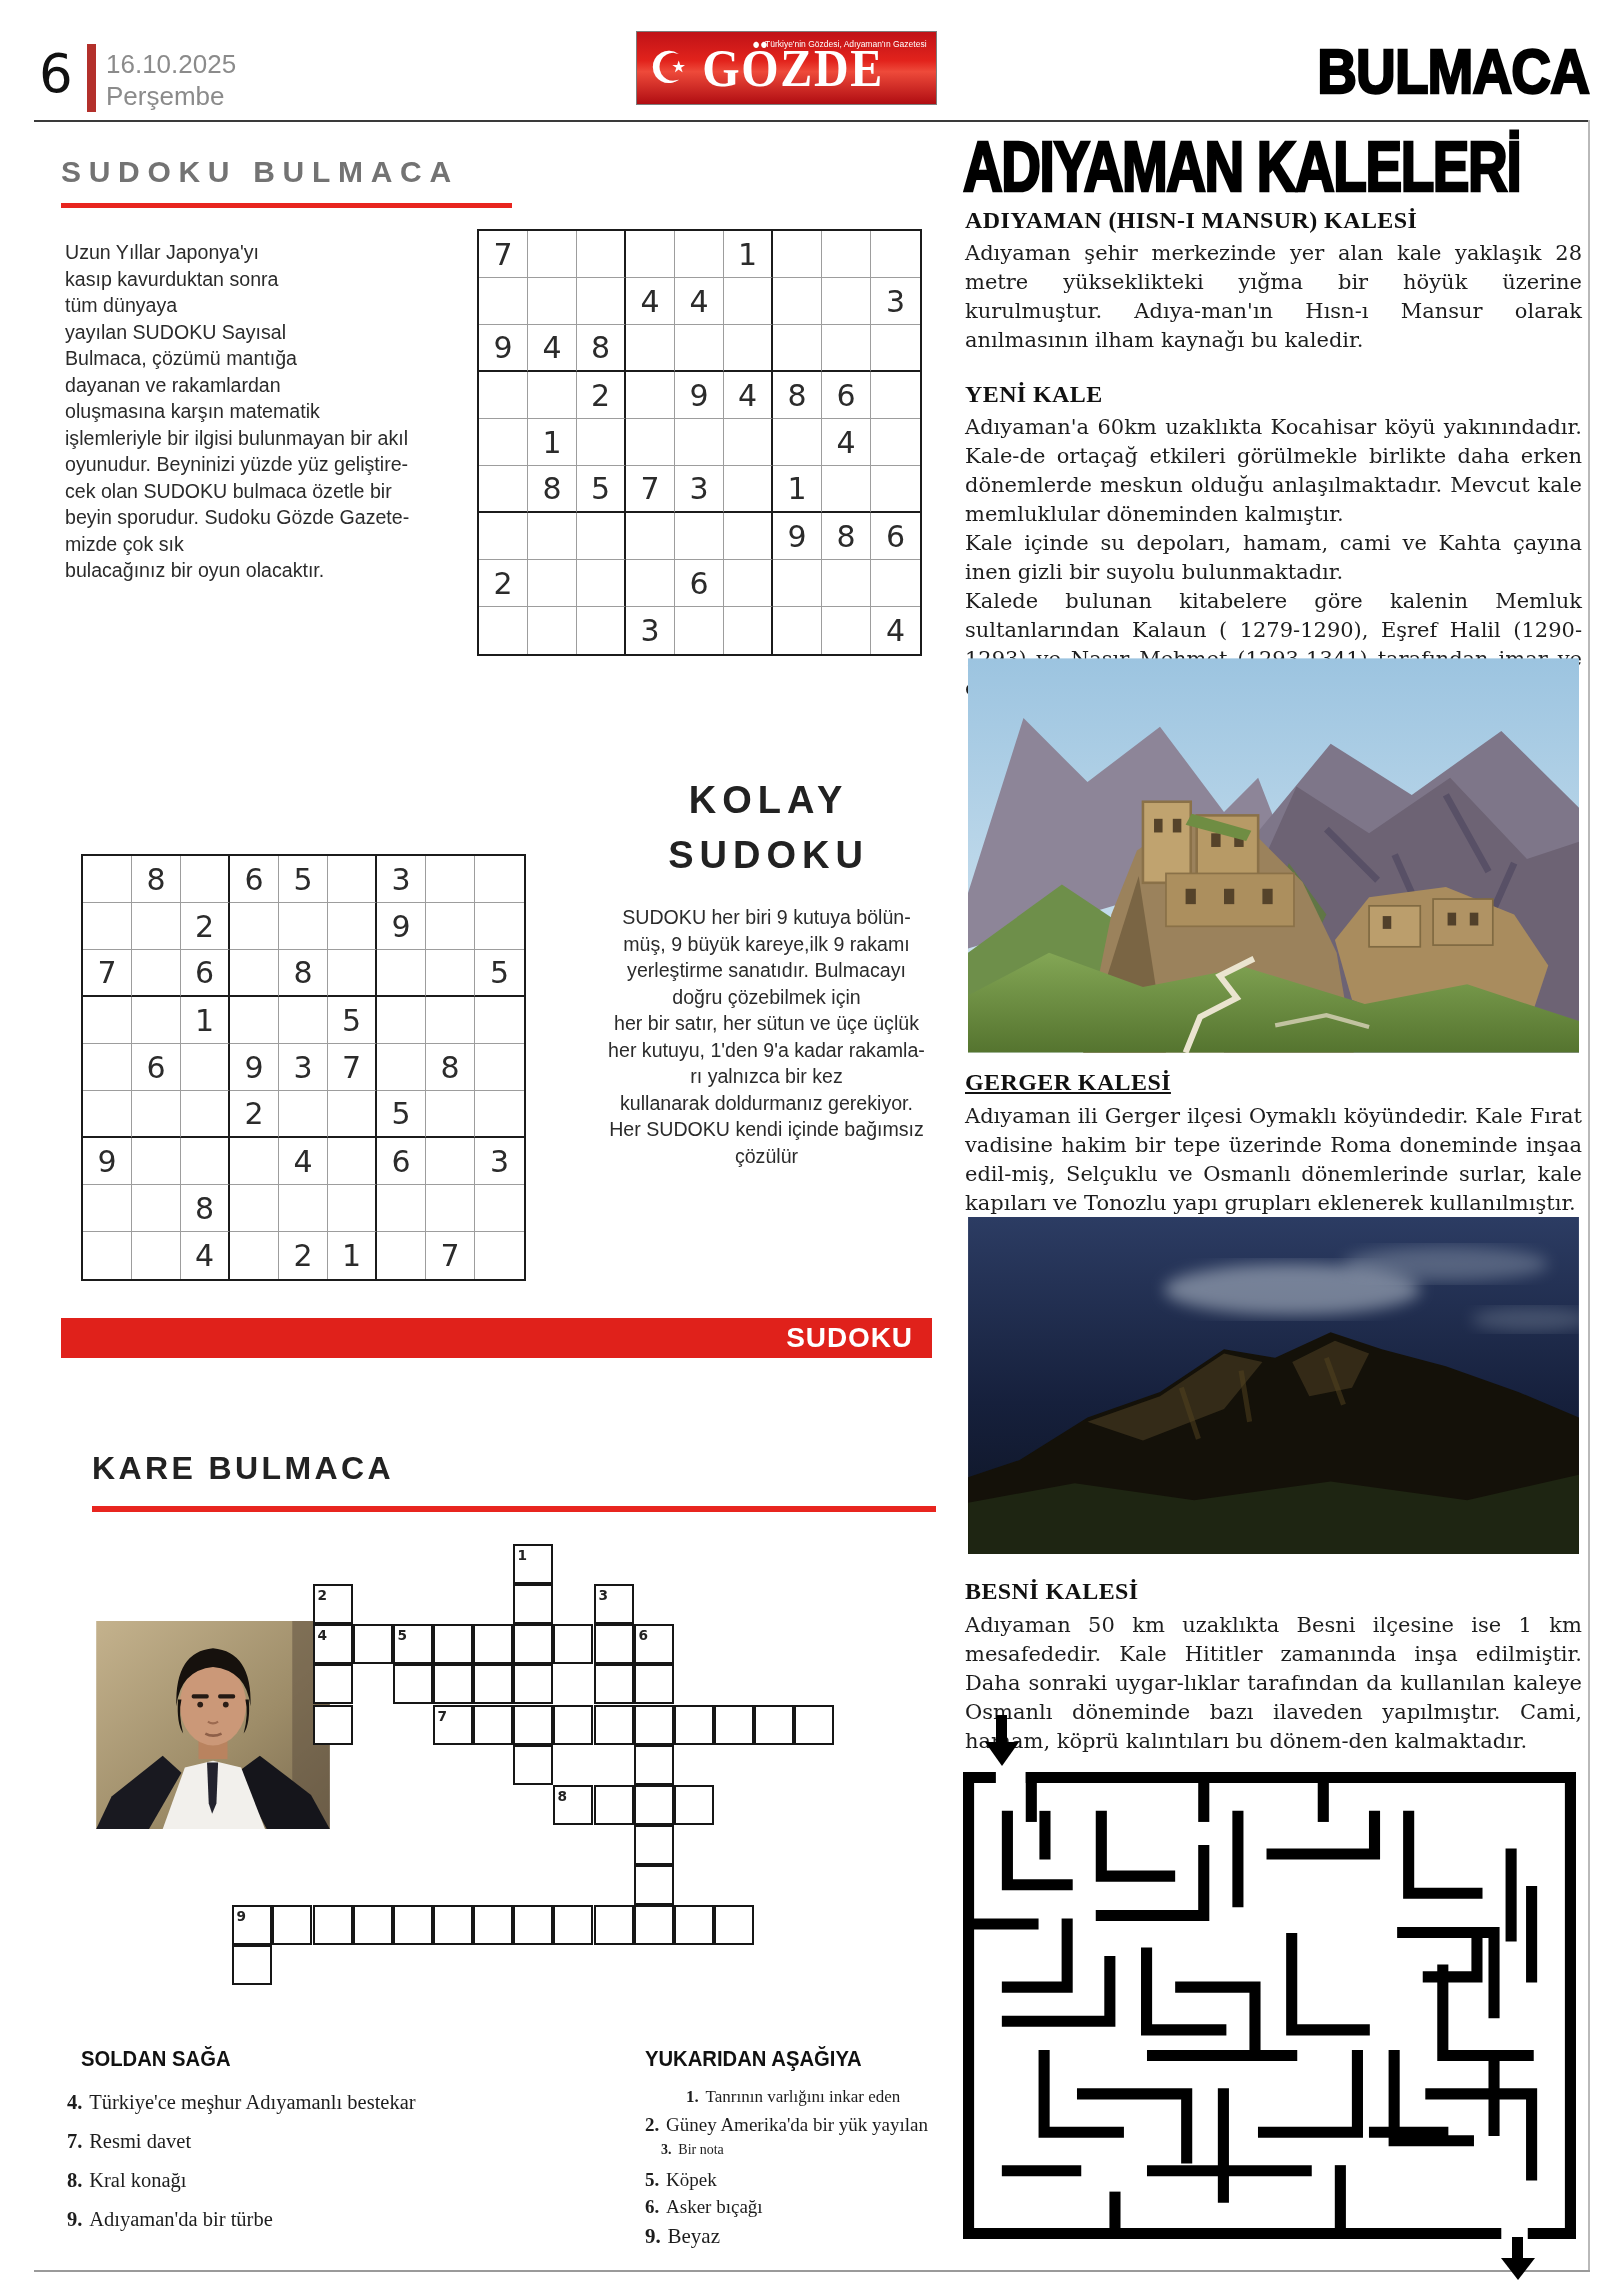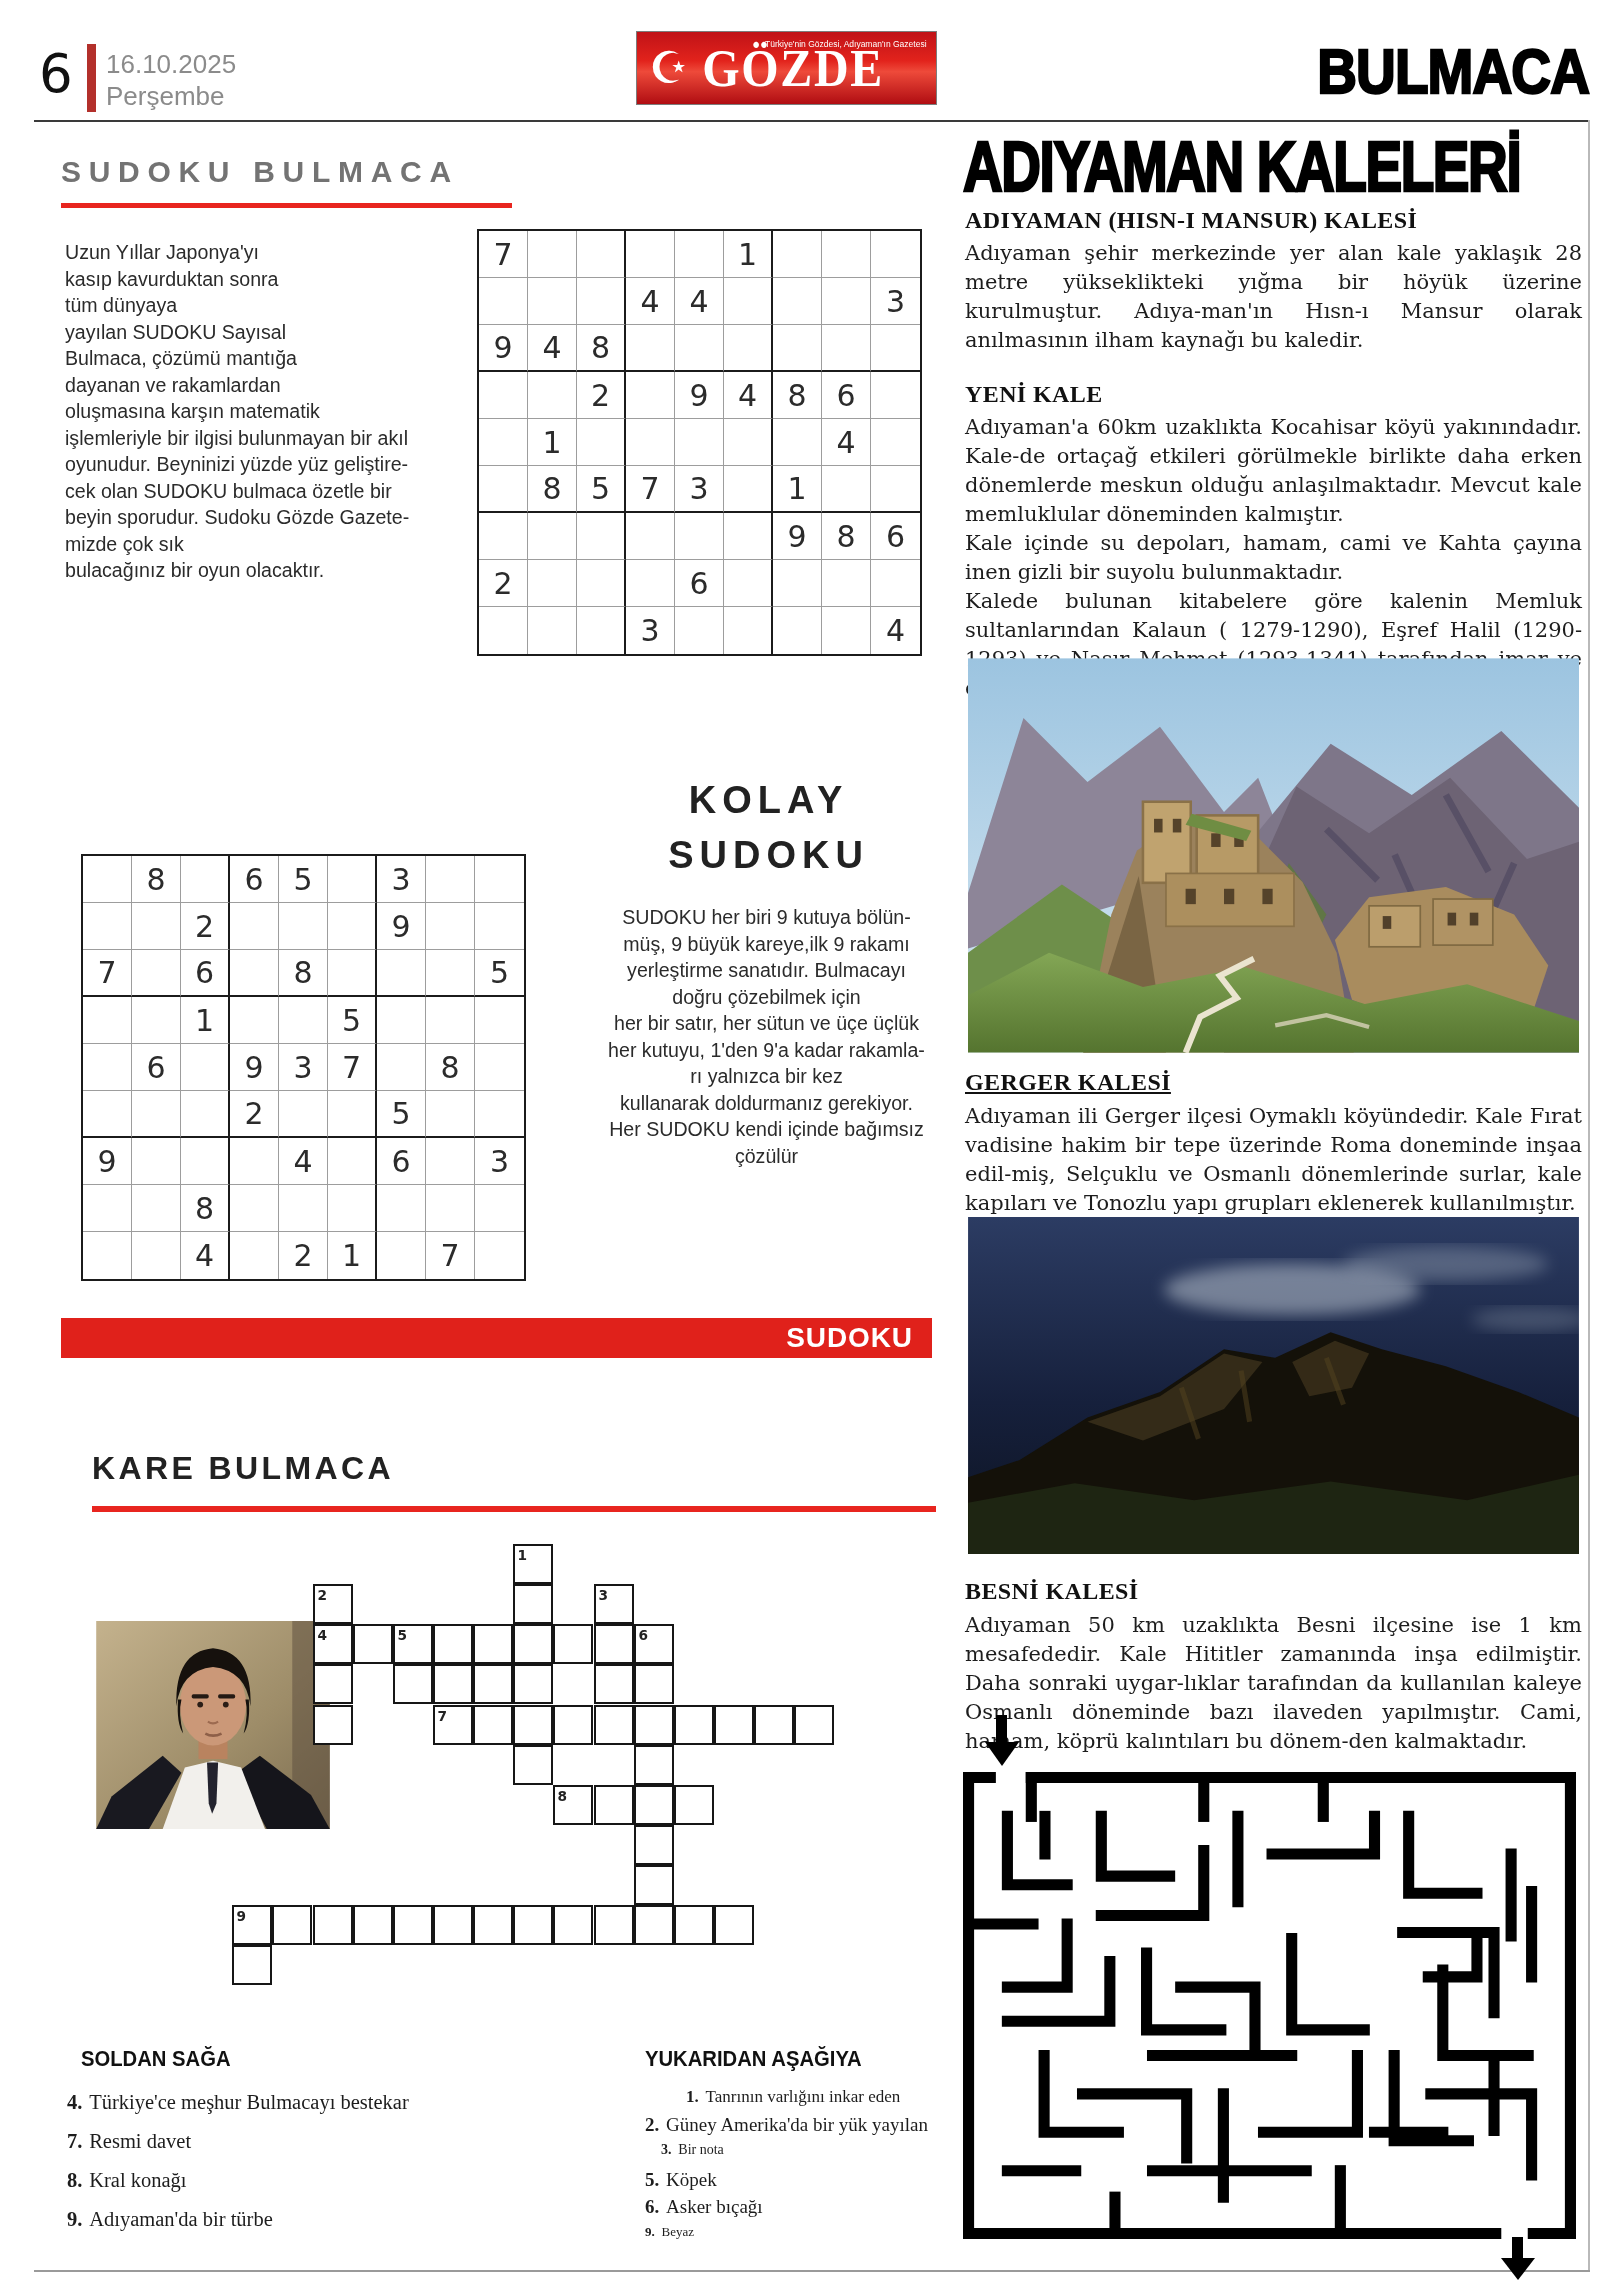--- a/index.html
+++ b/index.html
@@ -390,33 +390,33 @@
     <div class="kcell" style="left: 553px; top: 1905px;"></div>
     <div class="kcell" style="left: 594px; top: 1905px;"></div>
     <div class="kcell" style="left: 634px; top: 1905px;"></div>
     <div class="kcell" style="left: 674px; top: 1905px;"></div>
     <div class="kcell" style="left: 714px; top: 1905px;"></div>
     <div class="kcell" style="left: 232px; top: 1945px;"></div>
   </div>
 
 <div class="abs clue-head" style="left:81px;top:2046px;">SOLDAN SAĞA</div>
 <div id="across-list">
-    <div class="clue-item" style="left: 67px; top: 2091px; font-size: 20.5px;"><b>4.</b><span>Türkiye'ce meşhur Bulmacayı bestekar</span></div>
+    <div class="clue-item" style="left: 67px; top: 2091px; font-size: 20.5px;"><b>4.</b><span>Türkiye'ce meşhur Adıyamanlı bestekar</span></div>
     <div class="clue-item" style="left: 67px; top: 2130px; font-size: 20.5px;"><b>7.</b><span>Resmi davet</span></div>
     <div class="clue-item" style="left: 67px; top: 2169px; font-size: 20.5px;"><b>8.</b><span>Kral konağı</span></div>
     <div class="clue-item" style="left: 67px; top: 2208px; font-size: 20.5px;"><b>9.</b><span>Adıyaman'da bir türbe</span></div>
   </div>
 <div class="abs clue-head" style="left:645px;top:2046px;">YUKARIDAN AŞAĞIYA</div>
 <div id="down-list">
     <div class="clue-item" style="left: 645px; top: 2087px; font-size: 17px; margin-left: 41px;"><b>1.</b><span>Tanrının varlığını inkar eden</span></div>
     <div class="clue-item" style="left: 645px; top: 2114px; font-size: 19px;"><b>2.</b><span>Güney Amerika'da bir yük yayılan</span></div>
     <div class="clue-item" style="left: 661px; top: 2142px; font-size: 14px;"><b>3.</b><span>Bir nota</span></div>
     <div class="clue-item" style="left: 645px; top: 2169px; font-size: 19px;"><b>5.</b><span>Köpek</span></div>
     <div class="clue-item" style="left: 645px; top: 2196px; font-size: 19px;"><b>6.</b><span>Asker bıçağı</span></div>
-    <div class="clue-item" style="left: 645px; top: 2224px; font-size: 13px;"><b>9.</b><span>Beyaz</span></div>
+    <div class="clue-item" style="left: 645px; top: 2224px; font-size: 21px;"><b>9.</b><span>Beyaz</span></div>
   </div>
 
 <div class="abs adi-title">ADIYAMAN KALELERİ</div>
 
 <div class="sect-head" style="top:207px;">ADIYAMAN (HISN-I MANSUR) KALESİ</div>
 <div class="sect-body" style="top:239px;">Adıyaman şehir merkezinde yer alan kale yaklaşık 28 metre yükseklikteki yığma bir höyük üzerine kurulmuştur. Adıya-man'ın Hısn-ı Mansur olarak anılmasının ilham kaynağı bu kaledir.</div>
 
 <div class="sect-head" style="top:381px;">YENİ KALE</div>
 <div class="sect-body" style="top:413px;">Adıyaman'a 60km uzaklıkta Kocahisar köyü yakınındadır. Kale-de ortaçağ etkileri görülmekle birlikte daha erken dönemlerde meskun olduğu anlaşılmaktadır. Mevcut kale memluklular döneminden kalmıştır.
 Kale içinde su depoları, hamam, cami ve Kahta çayına inen gizli bir suyolu bulunmaktadır.

